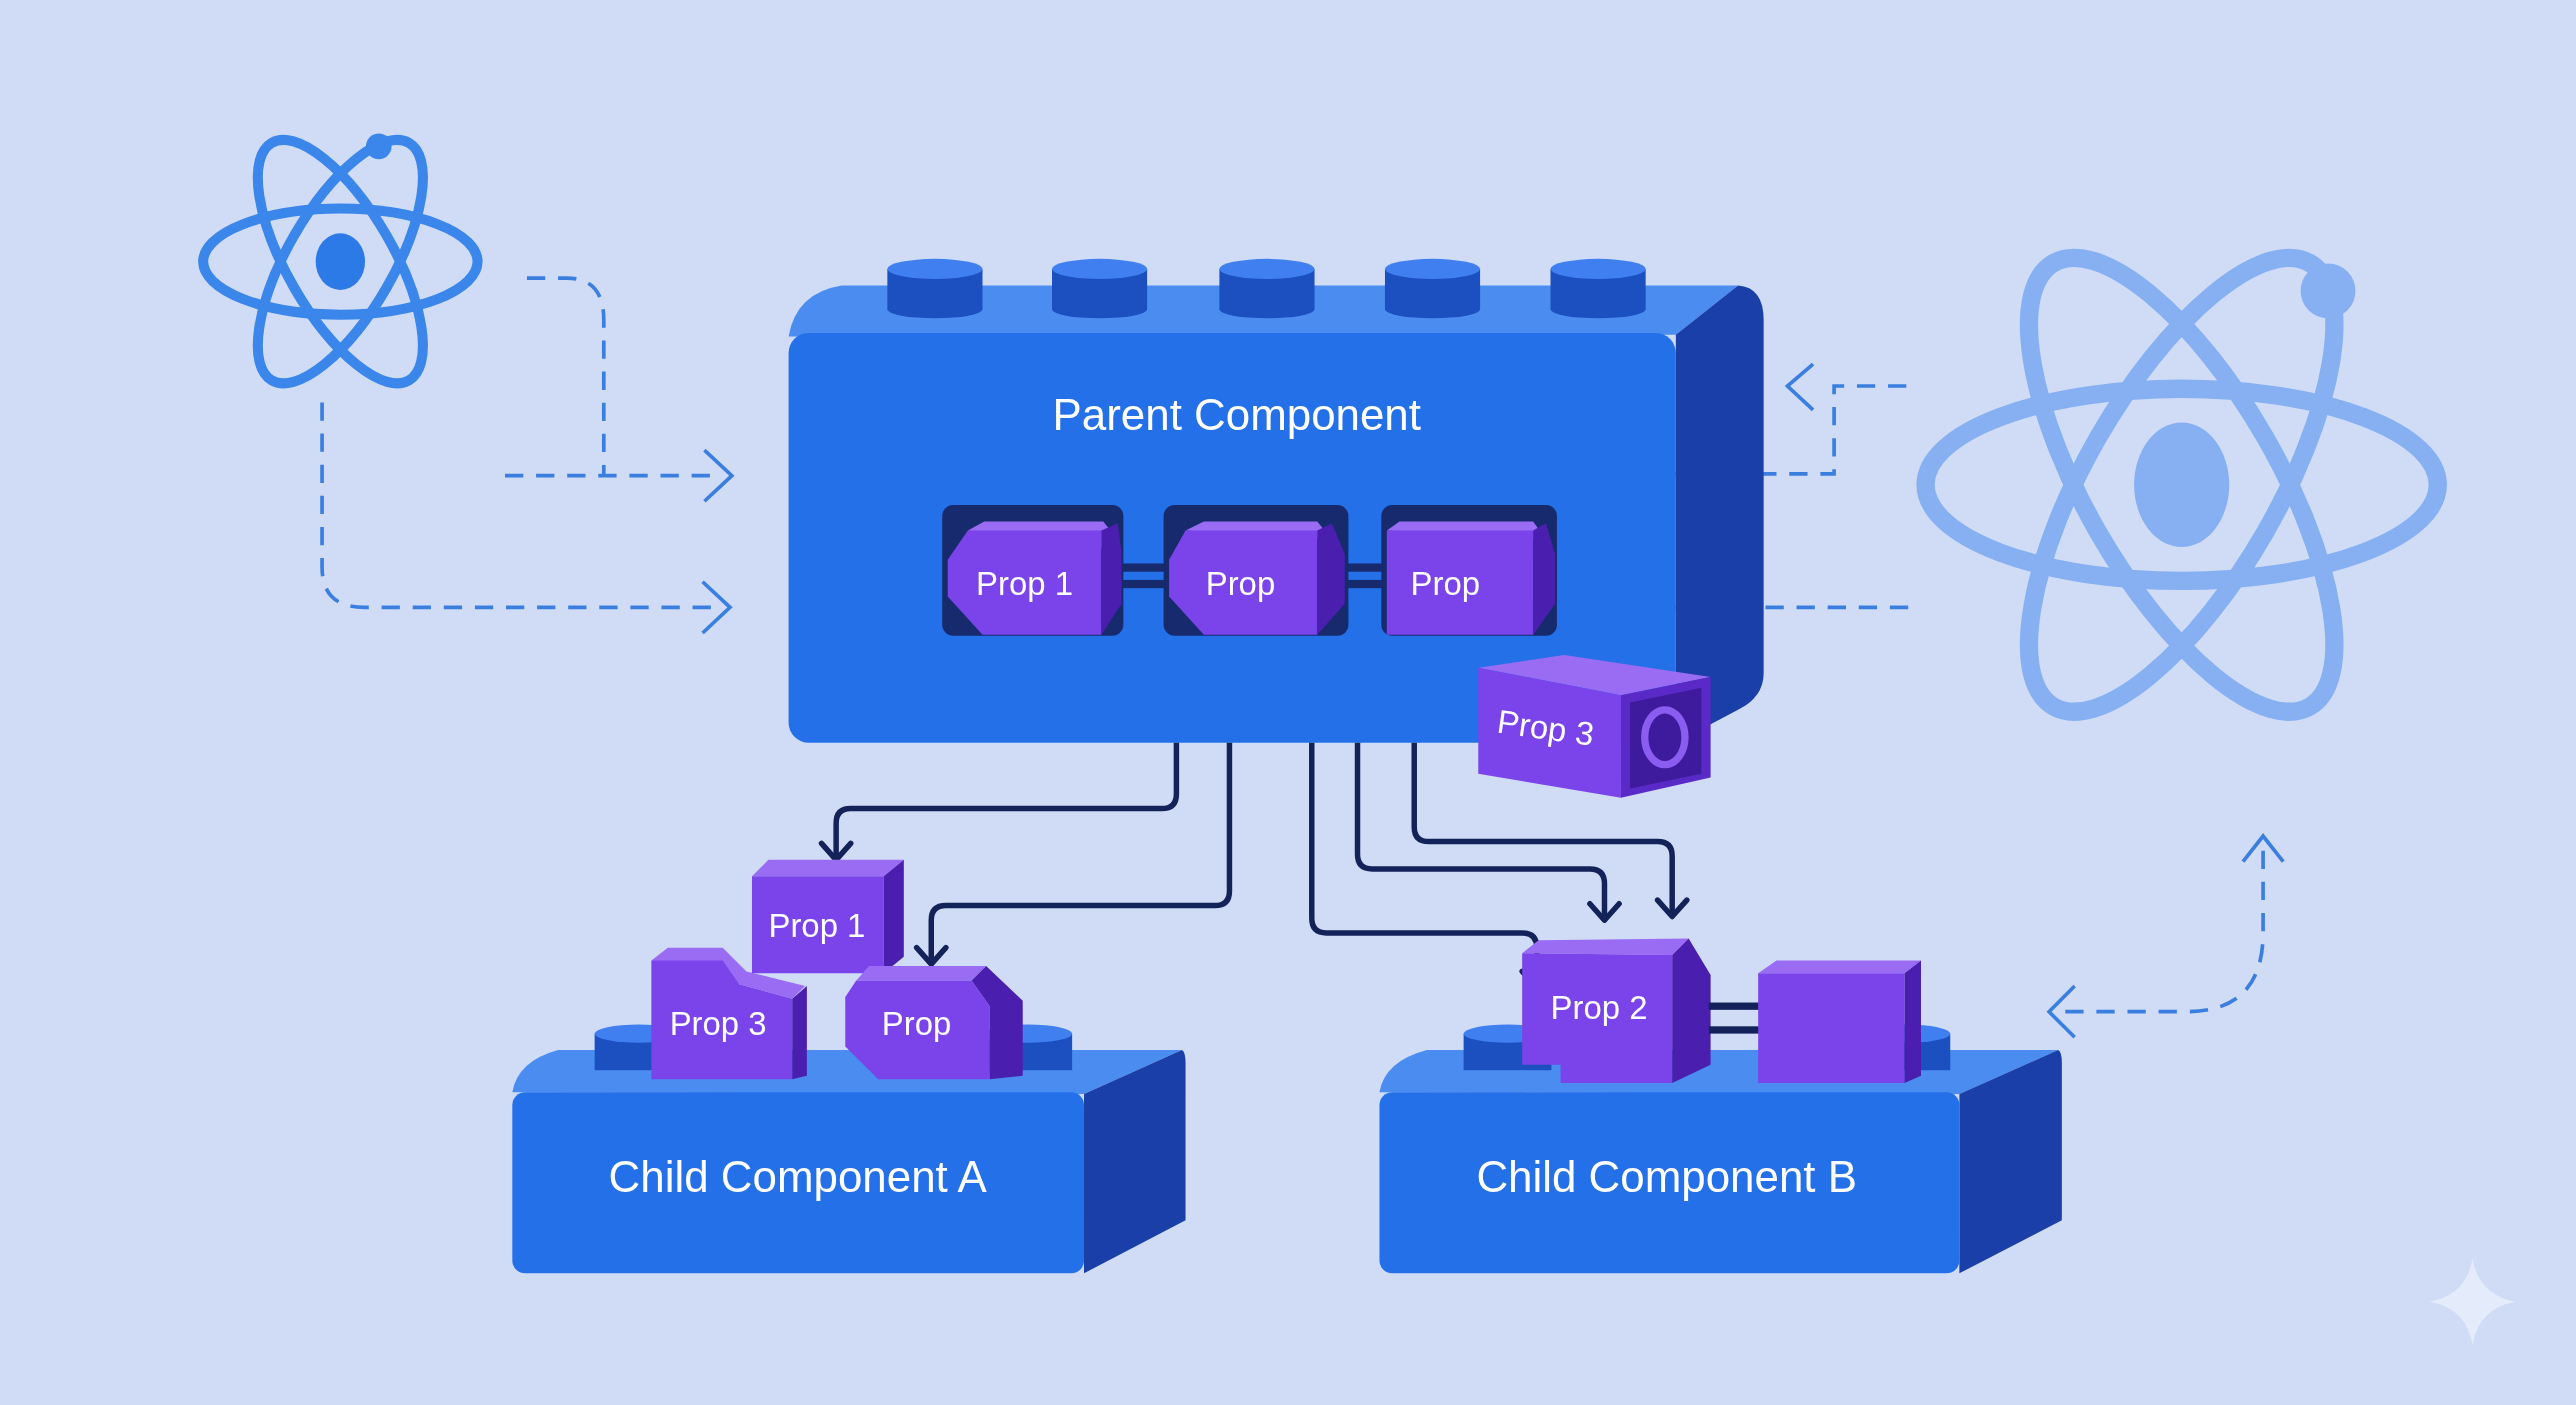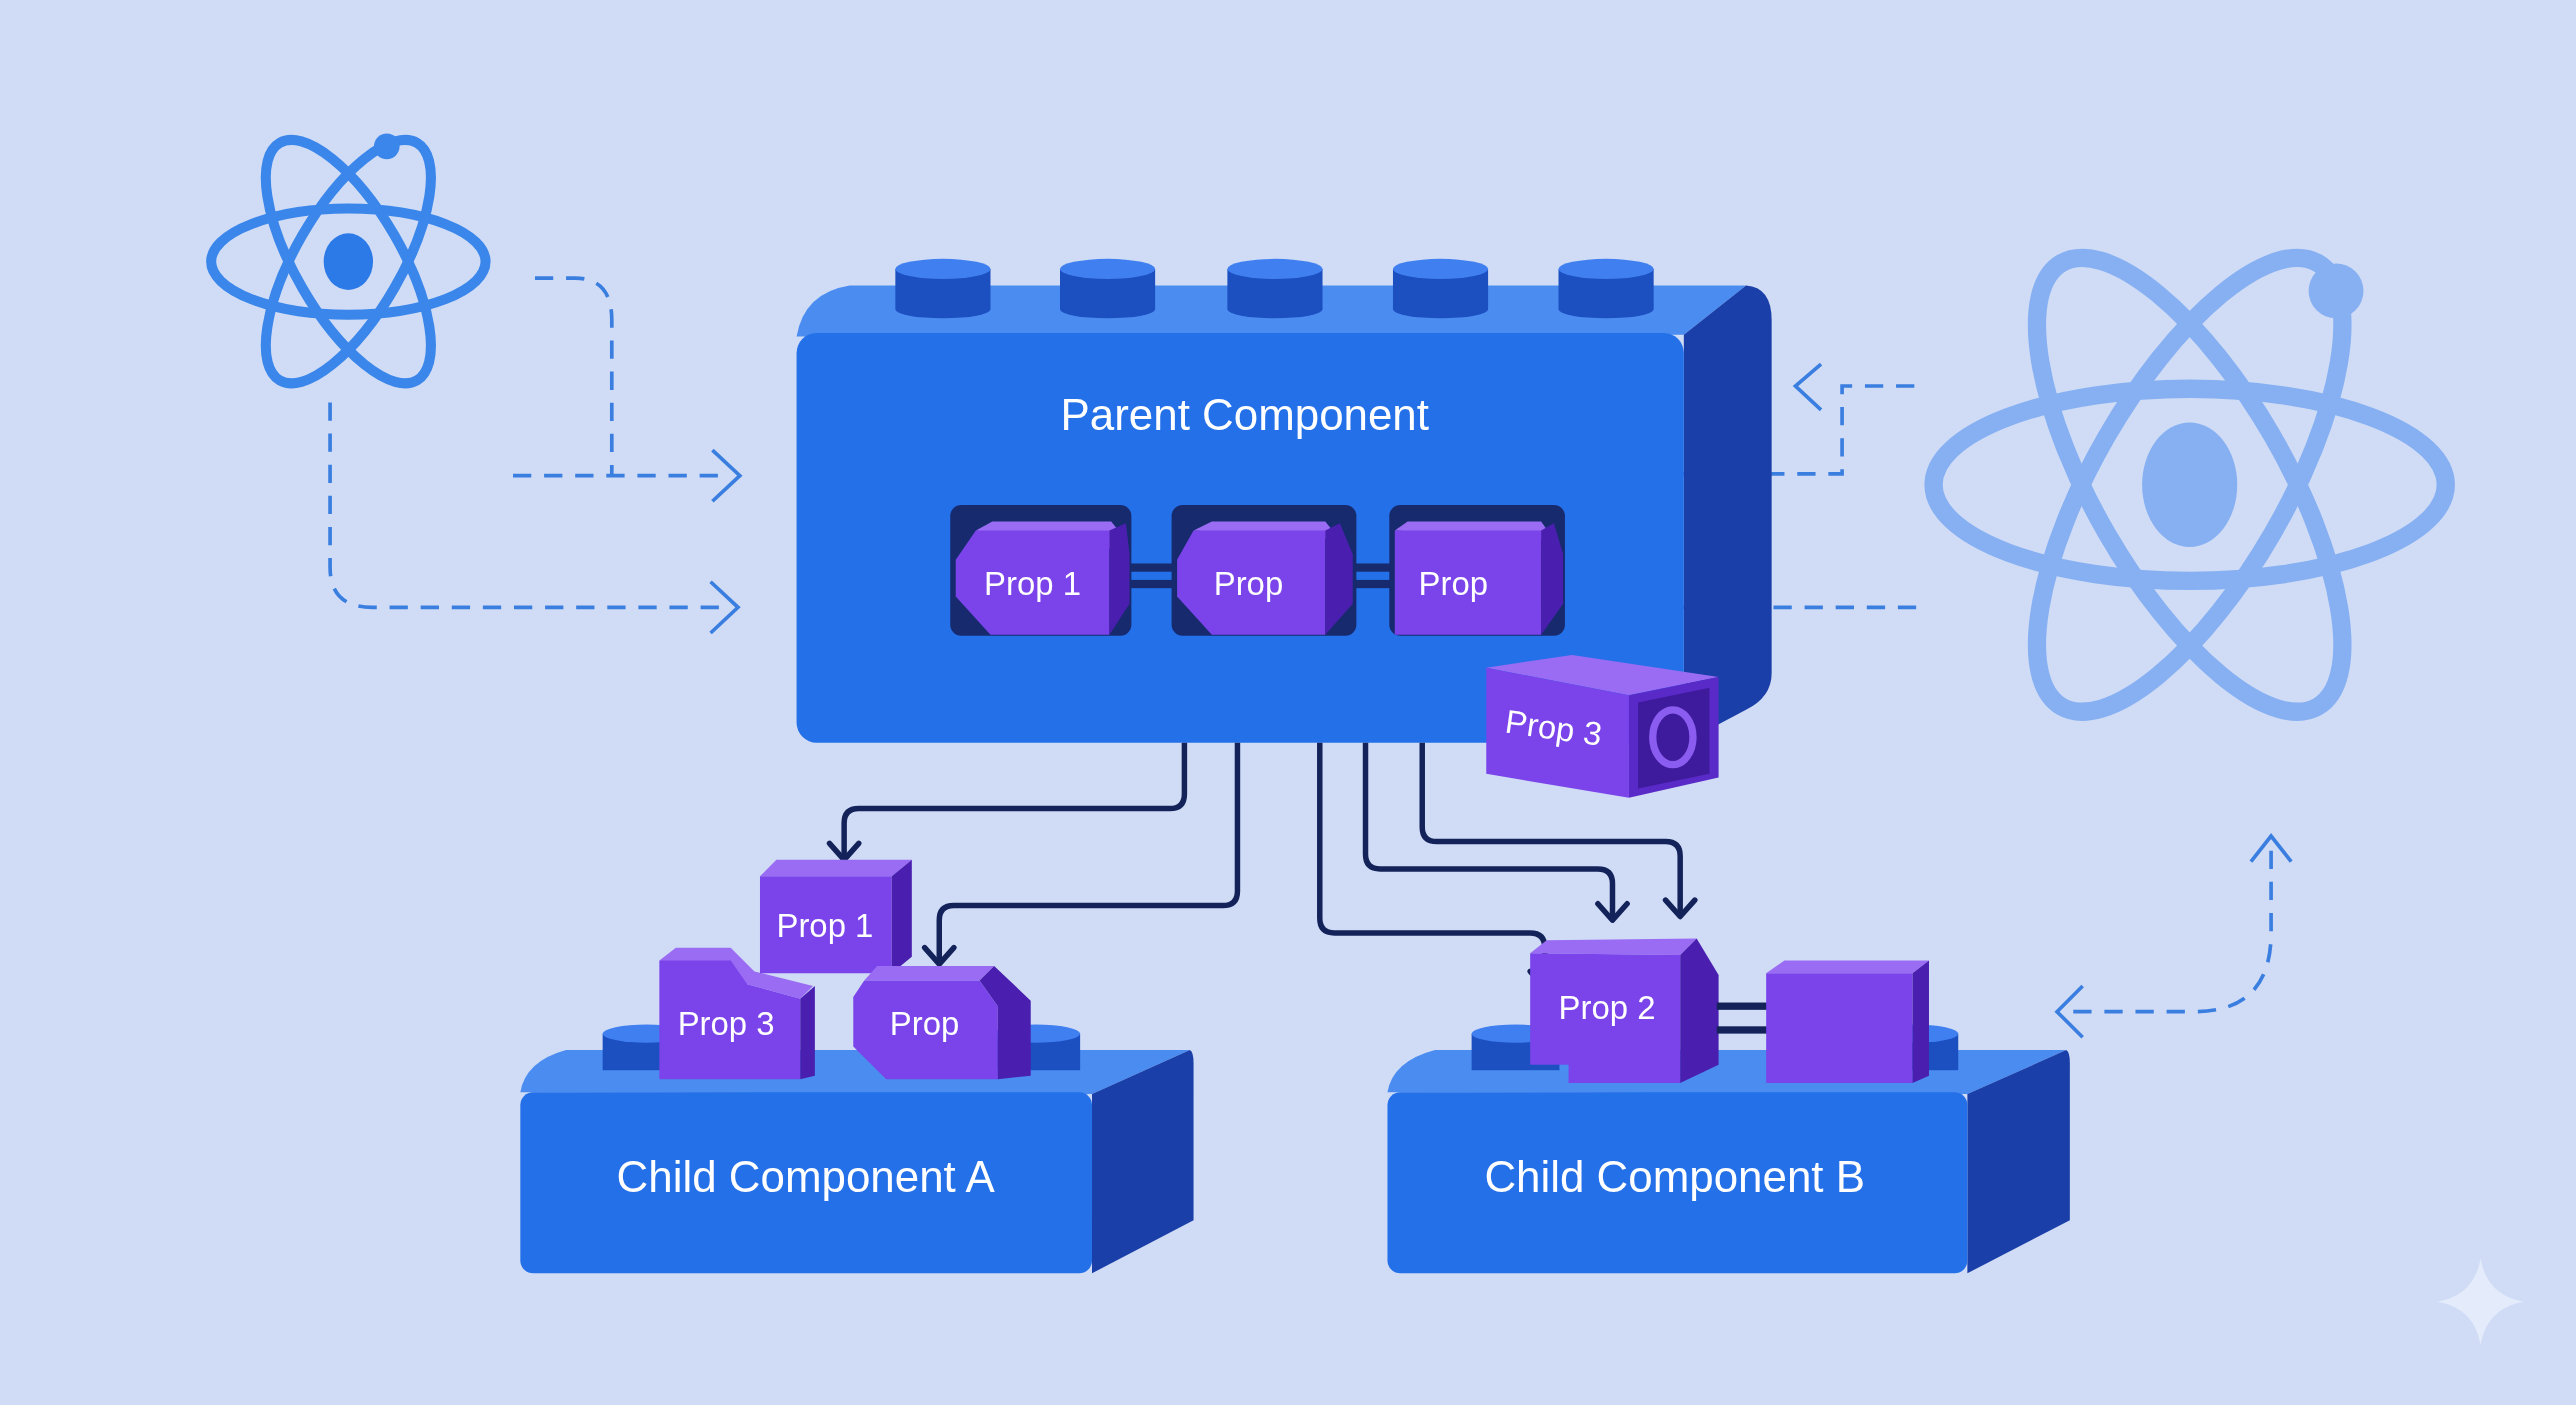--- a/index.html
+++ b/index.html
@@ -1,17 +1,17 @@
 <!DOCTYPE html>
 <html style="font-size:14.6px"><head>
 <meta charset="utf-8">
 <style>
   html, body { margin:0; padding:0; }
   body { width:2576px; height:1405px; background:#d0dcf6; overflow:hidden; font-family:"Liberation Sans","DejaVu Sans",sans-serif; }
-  #stage { position:absolute; left:8px; top:0; width:2164px; height:1405px; }
+  #stage { position:absolute; left:0; top:0; width:2164px; height:1405px; }
   svg text { font-family:"Liberation Sans","DejaVu Sans",sans-serif; fill:#ffffff; }
 </style>
 </head>
 <body>
 
 <div id="stage">
 <svg width="2576" height="1405" viewBox="0 0 2816 1536" xmlns="http://www.w3.org/2000/svg">
   <defs>
     <marker id="arrowDark" viewBox="0 0 20 20" refX="10" refY="14" markerWidth="12" markerHeight="12" orient="auto-start-reverse" markerUnits="userSpaceOnUse">
     </marker>

